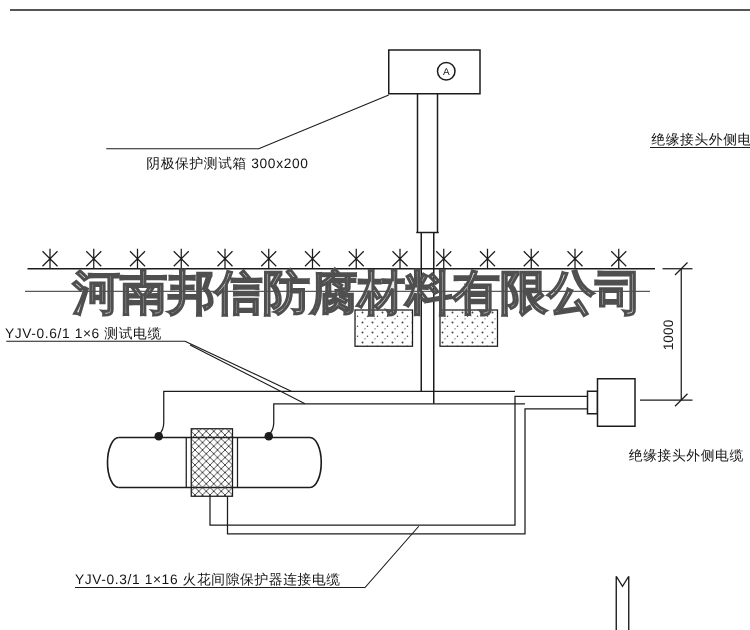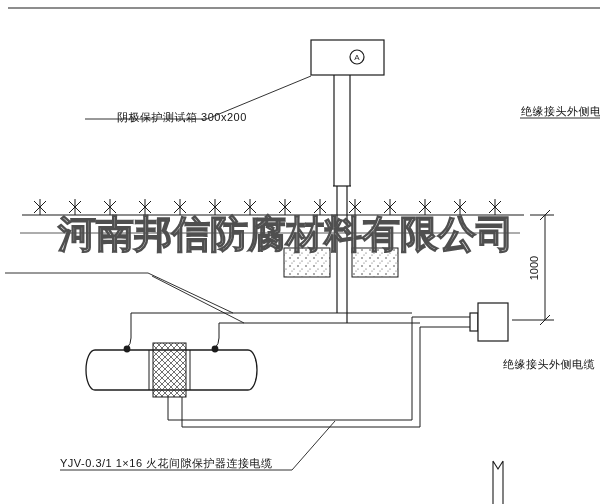--- a/index.html
+++ b/index.html
@@ -133,18 +133,19 @@
       <path d="M60,470 L292,470 L335,421"></path>
     </g>
 
     <g stroke="#1c1c1c" stroke-width="1.1" fill="none">
       <path d="M493,461 L493,504 M503,461 L503,504 M493,461 L498,469 L503,461"></path>
     </g>
   </svg>
 
   <div class="watermark">河南邦信防腐材料有限公司</div>
 
-  <div class="lbl" style="left:85px; top:110px;padding-left:32px;">阴极保护测试箱 300x200</div>
+  <div class="lbl" style="left:85px; top:123px;padding-left:32px;">阴极保护测试箱 300x200</div>
   <div class="lbl" style="left:521px; top:104px;">绝缘接头外侧电缆</div>
+  <div class="lbl" style="left:4px; top:259px;">YJV-0.6/1 1×6  测试电缆</div>
   <div class="lbl" style="left:503px; top:357px;">绝缘接头外侧电缆</div>
   <div class="lbl" style="left:60px; top:456px;">YJV-0.3/1 1×16  火花间隙保护器连接电缆</div>
 
 </div>
 
 </body></html>

